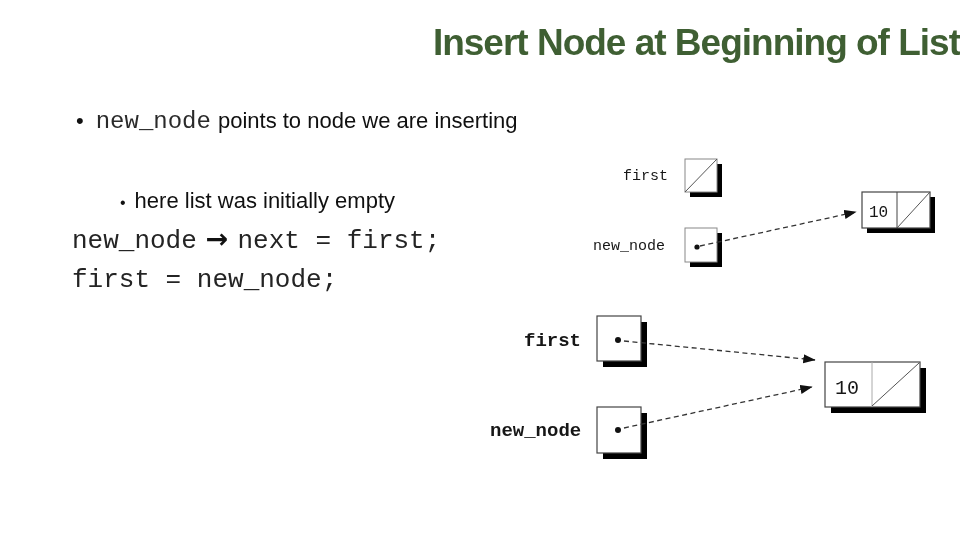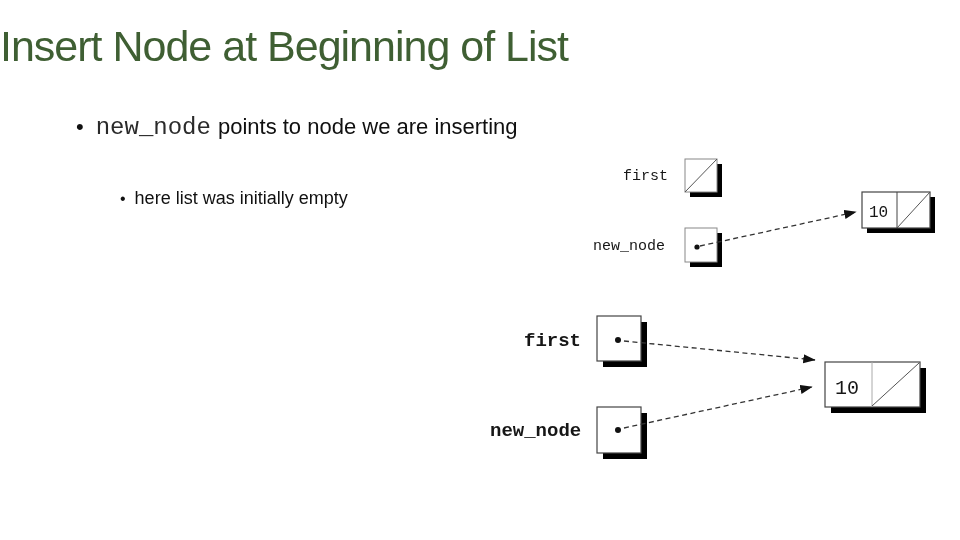--- a/index.html
+++ b/index.html
@@ -6,36 +6,36 @@
     --title-green:#3f5f33;
     --body-ink:#161616;
     --diagram-ink:#111111;
   }
   html,body{margin:0;padding:0;background:#fff;}
   .slide{
     position:relative;width:960px;height:540px;background:#ffffff;
     overflow:hidden;font-family:"Liberation Sans",sans-serif;color:var(--body-ink);
   }
   .title{
-    position:absolute;top:22px;left:0;width:100%;text-align:left;
-    font-size:43px;font-weight:normal;color:var(--title-green);
+    position:absolute;top:22px;left:0;width:100%;text-align:right;
+    font-size:37px;font-weight:bold;color:var(--title-green);
     letter-spacing:-1px;white-space:nowrap;
   }
   .bullet{position:absolute;white-space:nowrap;}
   .bullet .dot::before{content:"\2022";font-size:22px;margin-right:12px;color:#111;}
   .sub .dot::before{content:"\2022";font-size:16px;margin-right:9px;color:#111;}
-  .b1{left:76px;top:114px;}
+  .b1{left:76px;top:108px;}
   .b2{left:76px;top:147px;}
   .sub{left:120px;top:188px;}
   .mono-inline{
     font-family:"Liberation Mono","DejaVu Sans Mono",monospace;
     font-size:24px;color:#2a2a2a;margin-right:7px;
   }
   .bullet-sans{font-size:22px;color:#101010;}
-  .sub .bullet-sans{font-size:18px;}
+  .sub .bullet-sans{font-size:22px;}
   .code{
     position:absolute;left:72px;top:219px;
     font-family:"Liberation Mono","DejaVu Sans Mono",monospace;
     font-size:26px;color:#242424;line-height:39px;white-space:nowrap;
   }
   .code .arrow{
     font-family:"DejaVu Sans","Liberation Sans",sans-serif;
     font-weight:900;font-size:27px;margin:0 9px;color:#111;
   }
   svg{position:absolute;overflow:visible;}
@@ -62,20 +62,24 @@
 
   <div class="bullet b1">
     <span class="dot"></span><span class="mono-inline">new_node</span><span class="bullet-sans">points to node we are inserting</span>
   </div>
 
 
   <div class="bullet sub">
     <span class="dot"></span><span class="bullet-sans">here list was initially empty</span>
   </div>
 
+  <div class="code">
+    <div><span>new_node</span><span class="arrow">→</span><span>next = first;</span></div>
+    <div>first = new_node;</div>
+  </div>
 
   <svg class="svg-before" width="390" height="150" viewBox="0 0 390 150">
     <defs>
       <marker id="ah1" markerWidth="10" markerHeight="8" refX="9" refY="3.5" orient="auto">
         <path d="M0,0 L9.5,3.5 L0,7 Z" fill="#111"></path>
       </marker>
     </defs>
 
     <text class="lbl lbl-sm" x="53" y="30">first</text>
     <rect class="shadow" x="120" y="14" width="32" height="33"></rect>

